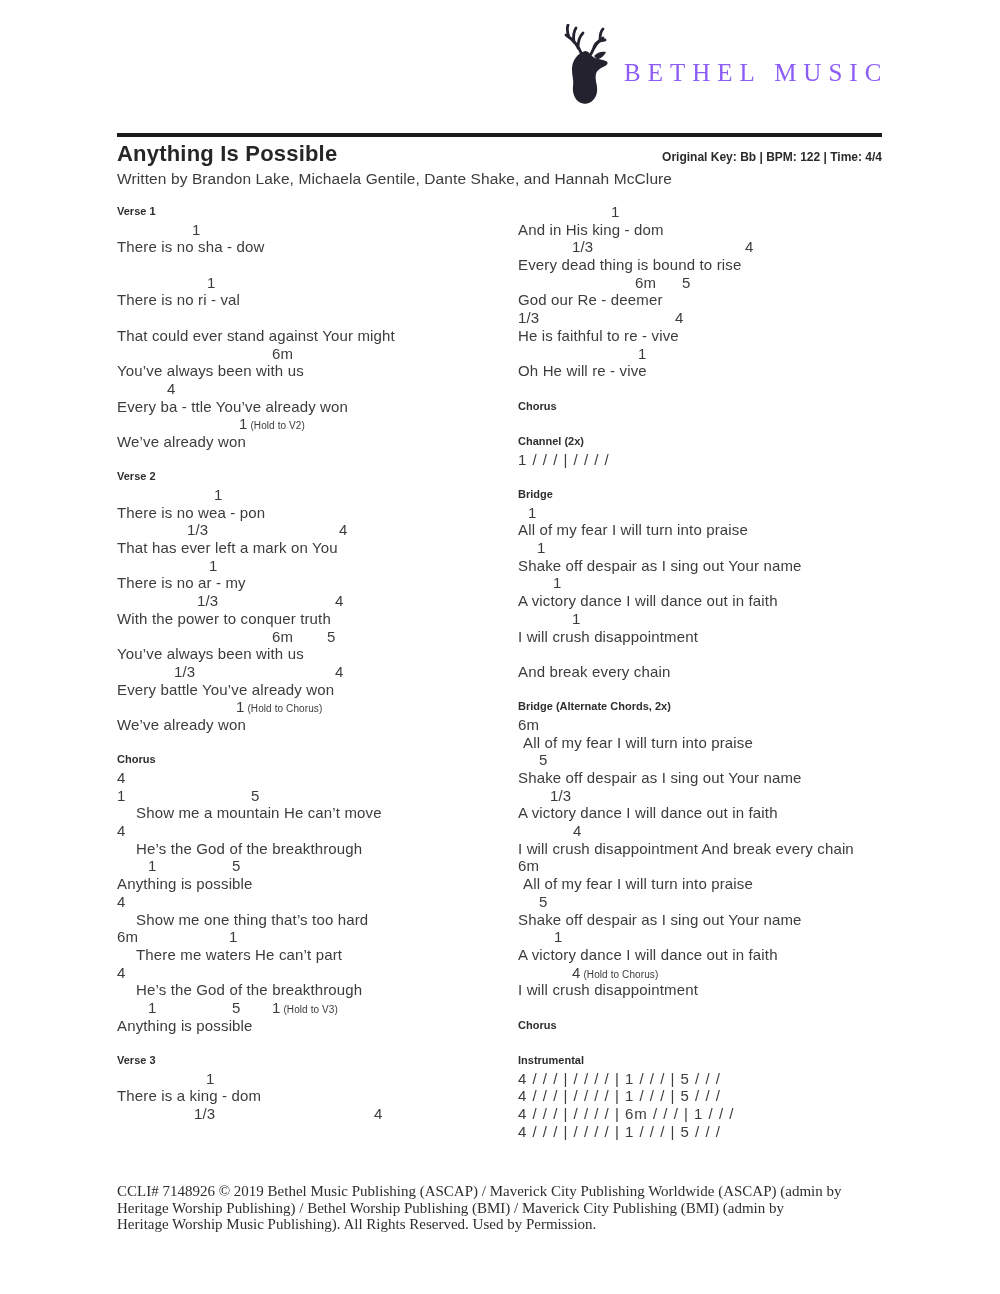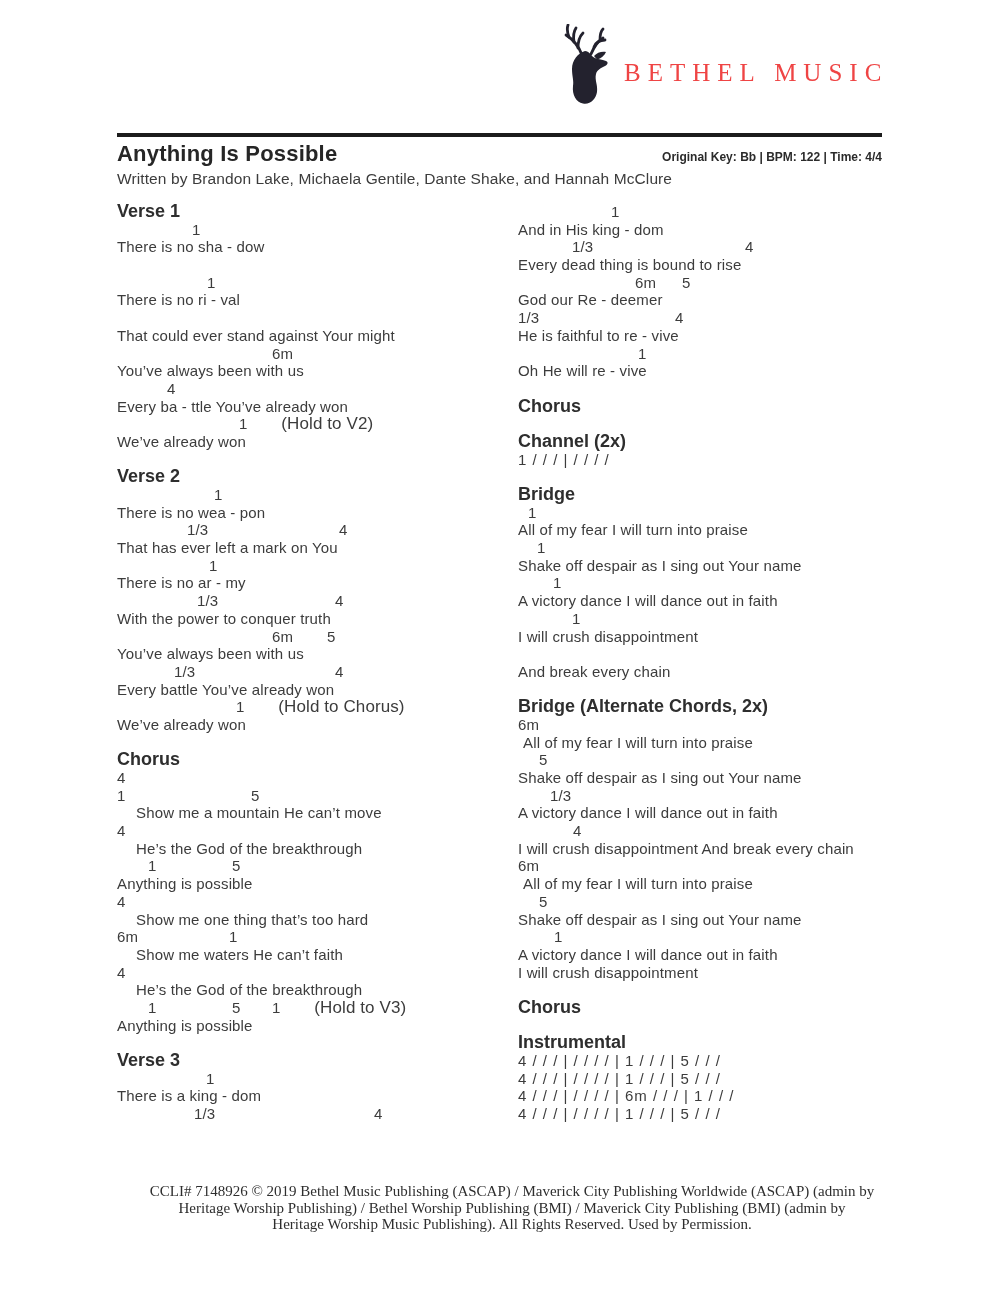--- a/index.html
+++ b/index.html
@@ -19,21 +19,21 @@
     left: 556px;
     top: 24px;
     display: flex;
     align-items: center;
   }
   .brand svg { display: block; }
   .brand-text {
     font-family: "Liberation Serif", serif;
     font-size: 25px;
     letter-spacing: 7px;
-    color: #ef4444;
+    color: #8b5cf6;
     margin-left: 10px;
     margin-top: 16px;
     white-space: nowrap;
   }
   
   .rule {
     position: absolute;
     left: 117px;
     top: 133px;
     width: 765px;
@@ -75,47 +75,46 @@
     position: absolute;
     top: 203px;
     width: 400px;
   }
   .col-left  { left: 117px; }
   .col-right { left: 518px; }
   .section { margin-bottom: 17.7px; }
   .sec-heading {
     height: 17.7px;
     line-height: 17.7px;
-    font-size: 18px;
+    font-size: 11px;
     font-weight: bold;
     color: #2e2e2e;
     white-space: nowrap;
   }
   .line {
     position: relative;
     height: 17.7px;
     line-height: 17.7px;
     font-size: 15px;
     letter-spacing: 0.15px;
     white-space: nowrap;
     color: #3c3c3c;
   }
   .chord { position: absolute; top: 0; }
-  .chord-note { font-size: 17px; letter-spacing: 0.1px; margin-left: 29px; }
+  .chord-note { font-size: 10px; letter-spacing: 0.1px; }
   .slash-line { letter-spacing: 1px; }
   
   .footer {
     position: absolute;
     left: 117px;
     top: 1183px;
     width: 790px;
     font-family: "Liberation Serif", serif;
     font-size: 15px;
     color: #2e2e2e;
-    text-align: center;
   }
   .footer div {
     height: 16.6px;
     line-height: 16.6px;
     white-space: nowrap;
   }
 </style>
 </head>
 <body>
 
@@ -232,21 +231,21 @@
         </div>
         <div class="line lyric-line">Anything is possible</div>
         <div class="line chord-line">
           <span class="chord" style="left: 0px;">4</span>
         </div>
         <div class="line lyric-line" style="padding-left: 19px;">Show me one thing that’s too hard</div>
         <div class="line chord-line">
           <span class="chord" style="left: 0px;">6m</span>
           <span class="chord" style="left: 112px;">1</span>
         </div>
-        <div class="line lyric-line" style="padding-left: 19px;">Show me waters He can’t faith</div>
+        <div class="line lyric-line" style="padding-left: 19px;">There me waters He can’t part</div>
         <div class="line chord-line">
           <span class="chord" style="left: 0px;">4</span>
         </div>
         <div class="line lyric-line" style="padding-left: 19px;">He’s the God of the breakthrough</div>
         <div class="line chord-line">
           <span class="chord" style="left: 31px;">1</span>
           <span class="chord" style="left: 115px;">5</span>
           <span class="chord" style="left: 155px;">1<span class="chord-note"> (Hold to V3)</span></span>
         </div>
         <div class="line lyric-line">Anything is possible</div>
@@ -340,20 +339,23 @@
         </div>
         <div class="line lyric-line" style="padding-left: 5px;">All of my fear I will turn into praise</div>
         <div class="line chord-line">
           <span class="chord" style="left: 21px;">5</span>
         </div>
         <div class="line lyric-line">Shake off despair as I sing out Your name</div>
         <div class="line chord-line">
           <span class="chord" style="left: 36px;">1</span>
         </div>
         <div class="line lyric-line">A victory dance I will dance out in faith</div>
+        <div class="line chord-line">
+          <span class="chord" style="left: 54px;">4<span class="chord-note"> (Hold to Chorus)</span></span>
+        </div>
         <div class="line lyric-line">I will crush disappointment</div>
       </div>
       <div class="section">
         <div class="sec-heading">Chorus</div>
       </div>
       <div class="section">
         <div class="sec-heading">Instrumental</div>
         <div class="line slash-line">4 / / / | / / / / | 1 / / / | 5 / / /</div>
         <div class="line slash-line">4 / / / | / / / / | 1 / / / | 5 / / /</div>
         <div class="line slash-line">4 / / / | / / / / | 6m / / / | 1 / / /</div>

